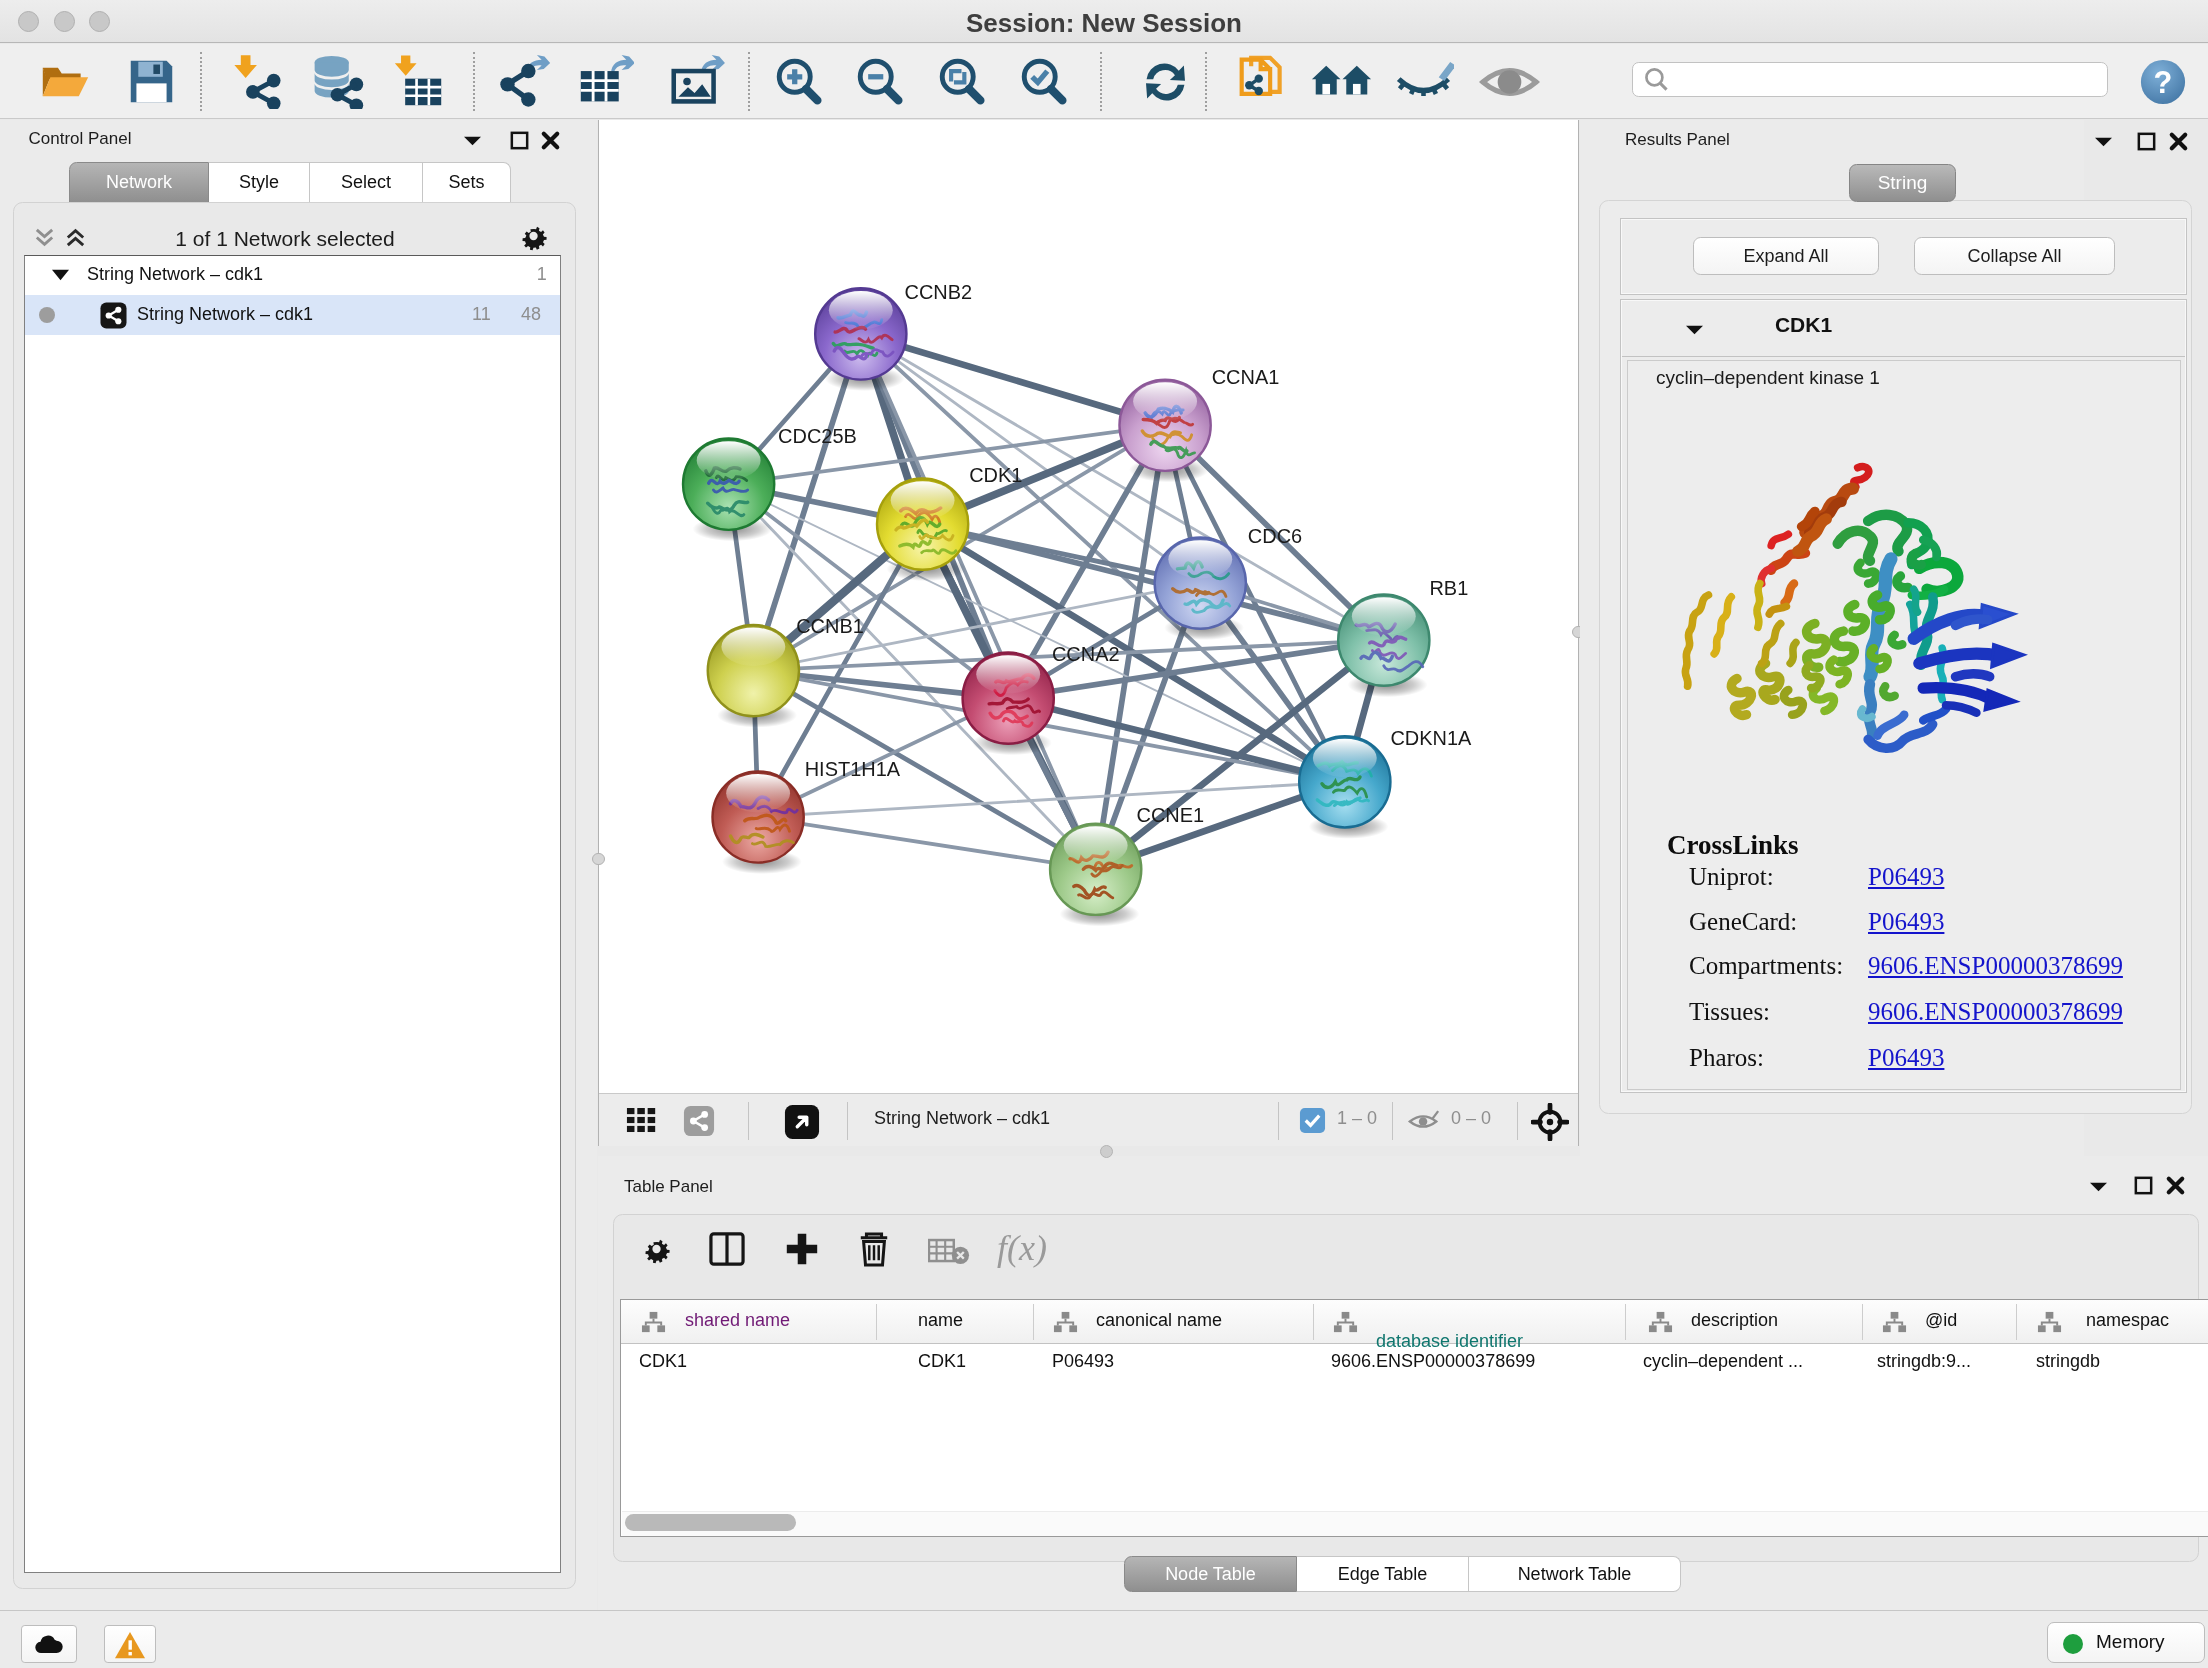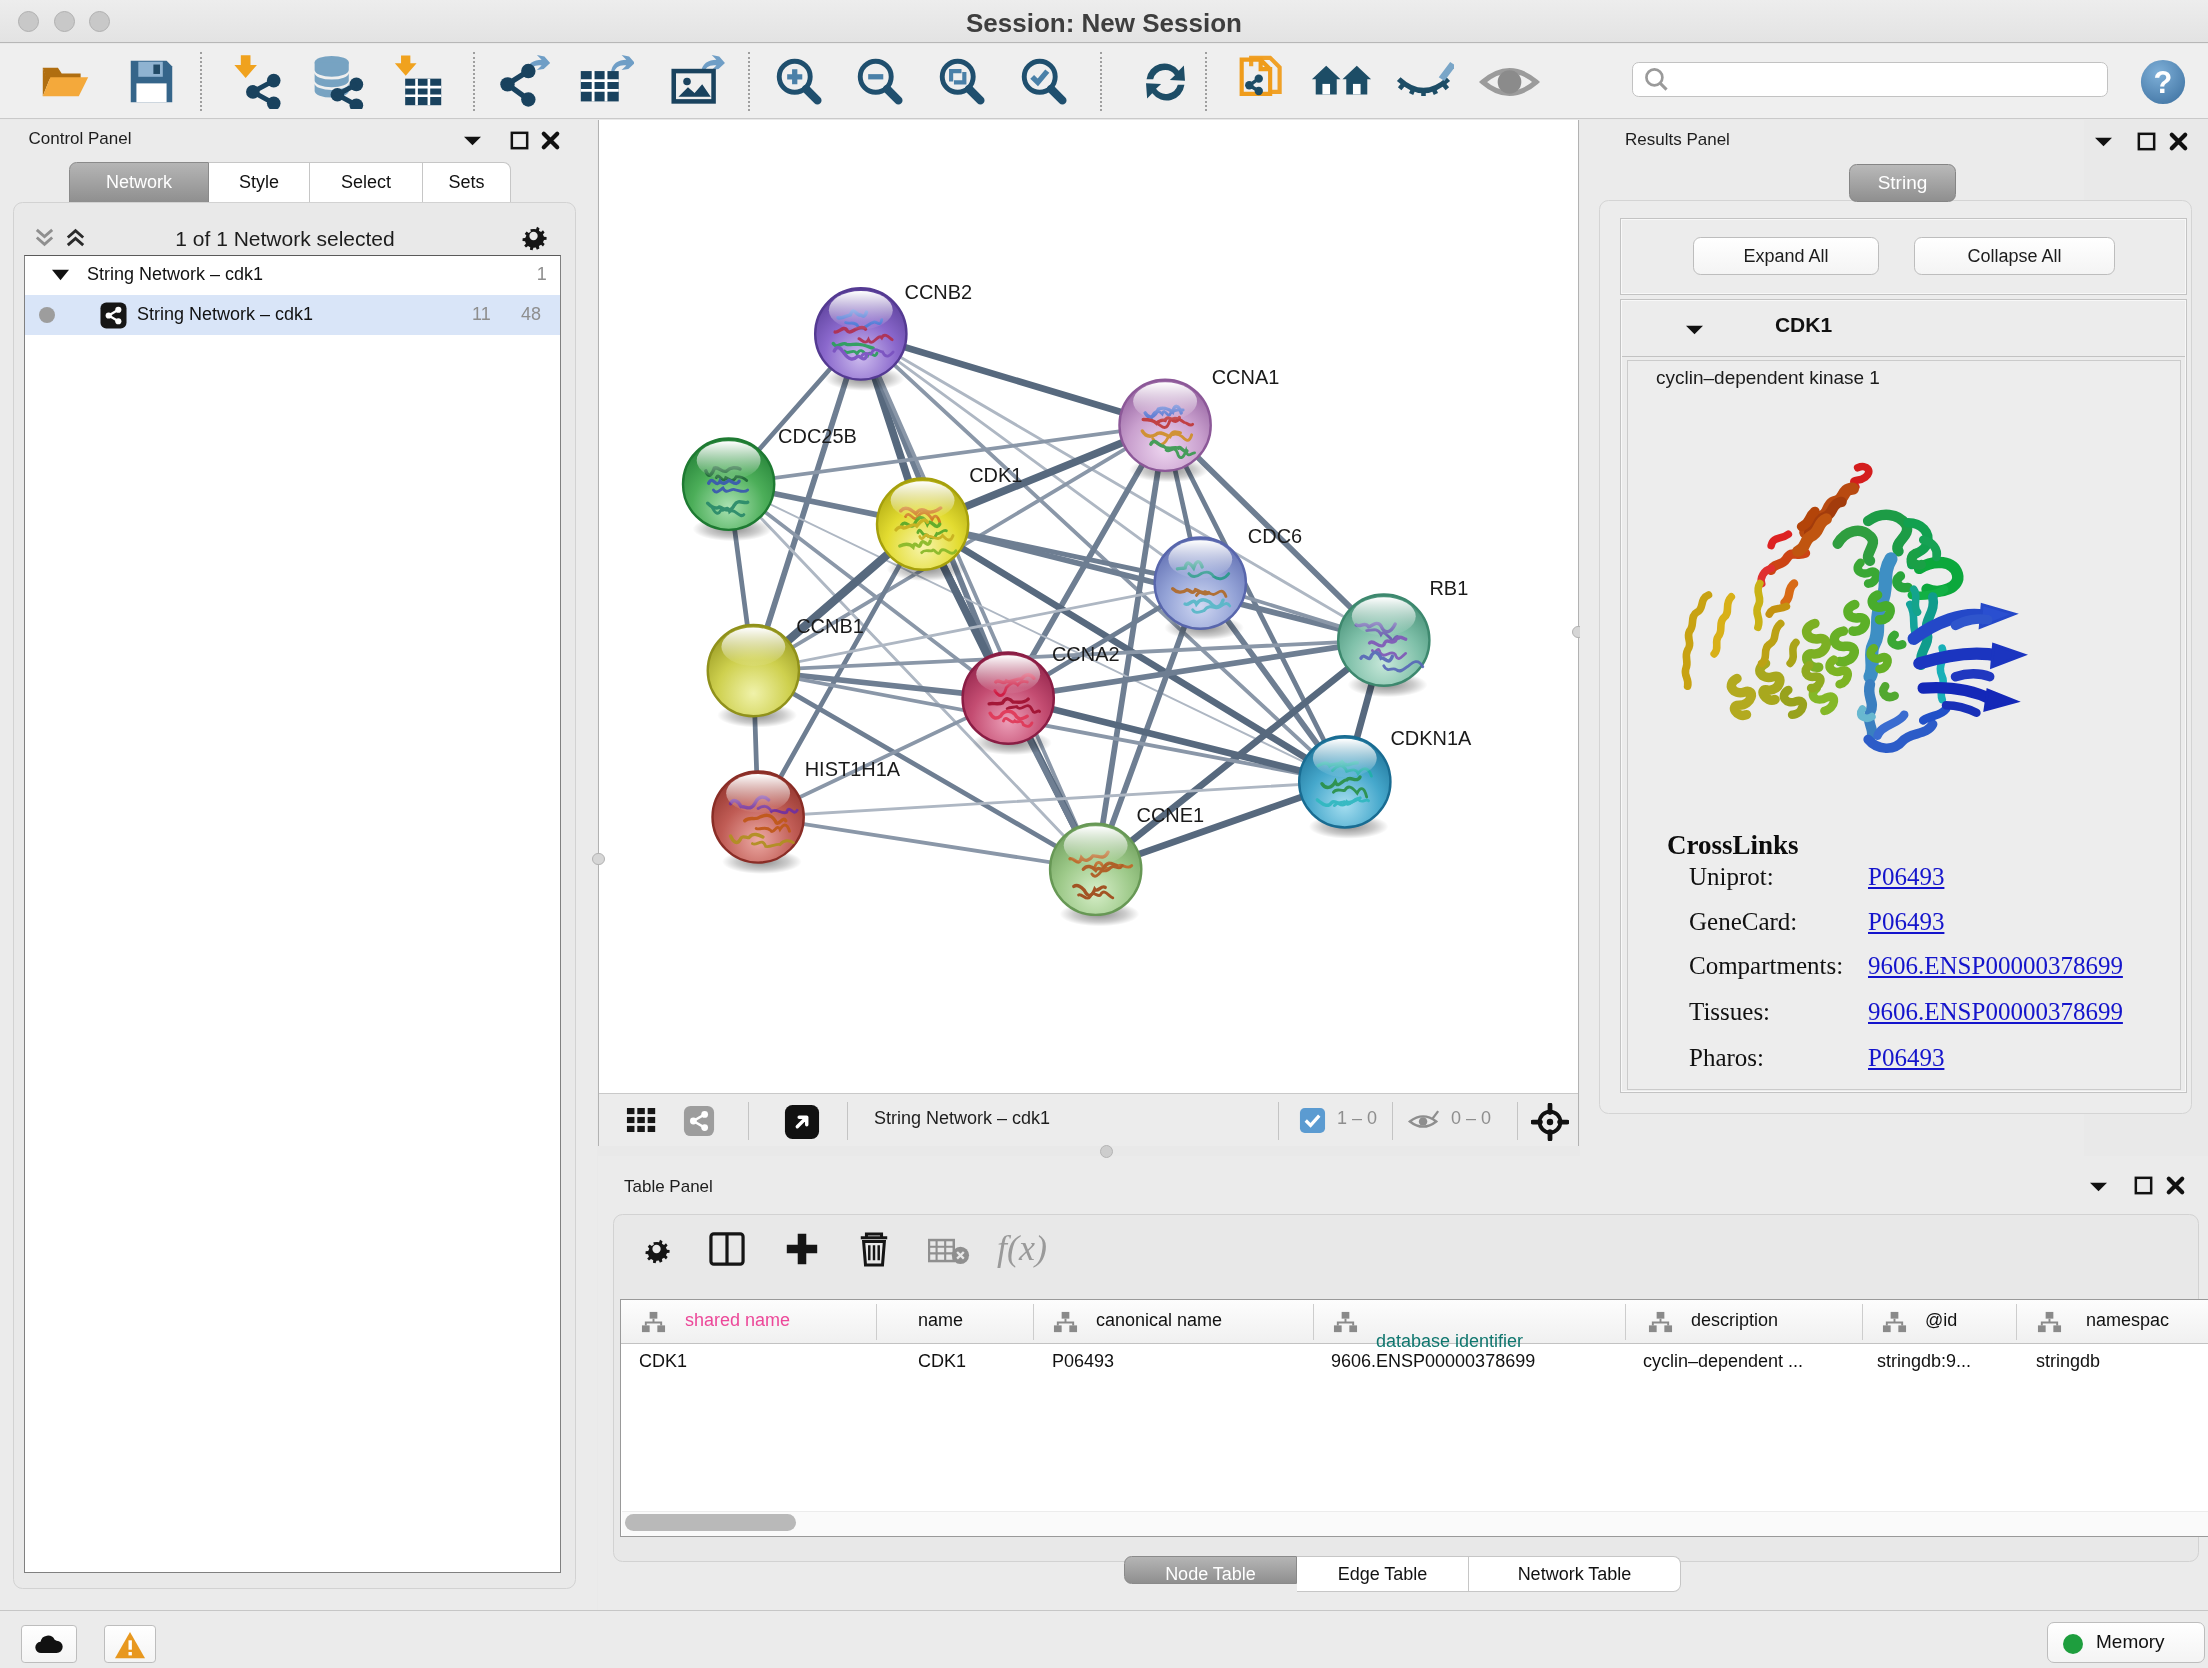--- a/index.html
+++ b/index.html
@@ -811,21 +811,21 @@
     <div style="position:absolute; left:1395px; top:3.8px; height:36px; border-left:1px solid #cdcdcd;"></div>
 
     <svg style="position:absolute; left:19px; top:9.5px;" width="27" height="25" viewBox="0 0 28 26">
         <g fill="#8a8a8a">
           <rect x="10" y="2" width="8" height="7"></rect>
           <rect x="2" y="16" width="8" height="7"></rect>
           <rect x="18" y="16" width="8" height="7"></rect>
           <path d="M14 9 v4 M6 16 v-3 h16 v3" stroke="#8a8a8a" stroke-width="2" fill="none"></path>
         </g>
       </svg>
-    <div style="position:absolute; left:64px; top:9.5px; font-size:18px; color:#ec4899;">shared name</div>
+    <div style="position:absolute; left:64px; top:9.5px; font-size:18px; color:#701a75;">shared name</div>
     <div style="position:absolute; left:297px; top:9.5px; font-size:18px; color:#111;">name</div>
     <svg style="position:absolute; left:431px; top:9.5px;" width="27" height="25" viewBox="0 0 28 26">
         <g fill="#8a8a8a">
           <rect x="10" y="2" width="8" height="7"></rect>
           <rect x="2" y="16" width="8" height="7"></rect>
           <rect x="18" y="16" width="8" height="7"></rect>
           <path d="M14 9 v4 M6 16 v-3 h16 v3" stroke="#8a8a8a" stroke-width="2" fill="none"></path>
         </g>
       </svg>
     <div style="position:absolute; left:475px; top:9.5px; font-size:18px; color:#111;">canonical name</div>
@@ -871,21 +871,21 @@
     <div style="position:absolute; left:431px; top:51px; font-size:18px; color:#111;">P06493</div>
     <div style="position:absolute; left:710px; top:51px; font-size:18px; color:#111;">9606.ENSP00000378699</div>
     <div style="position:absolute; left:1022px; top:51px; font-size:18px; color:#111;">cyclin–dependent ...</div>
     <div style="position:absolute; left:1256px; top:51px; font-size:18px; color:#111;">stringdb:9...</div>
     <div style="position:absolute; left:1415px; top:51px; font-size:18px; color:#111;">stringdb</div>
 
     <div style="position:absolute; left:1px; top:211px; width:1603px; height:25px; background:#fafafa; border-top:1px solid #ececec;"></div>
     <div style="position:absolute; left:3.8px; top:214px; width:171px; height:17px; background:#b9b9b9; border-radius:8.6px;"></div>
   </div>
 
-  <div class="tab tabsel" style="left:526px; top:400px; width:173px; height:28px; line-height:34px; border-radius:7.6px 0 0 7.6px;">Node Table</div>
+  <div class="tab tabsel" style="left:526px; top:400px; width:173px; height:36px; line-height:34px; border-radius:7.6px 0 0 7.6px;">Node Table</div>
   <div class="tab" style="left:699px; top:400px; width:172px; height:36px; line-height:34px; border-left:none;">Edge Table</div>
   <div class="tab" style="left:871px; top:400px; width:212px; height:36px; line-height:34px; border-left:none; border-radius:0 7.6px 7.6px 0;">Network Table</div>
 </div>
 
 <div id="statusbar">
   <div class="btn" style="left:21px; top:14.3px; width:56px; height:38px; border-radius:3.8px;">
     <svg width="34" height="25" viewBox="0 0 36 26" style="margin-top:5.7px;">
       <path d="M10 22 a6 6 0 0 1 -1-12 a8 8 0 0 1 15-2 a6 6 0 0 1 2 1 a5.5 5.5 0 0 1 0 13z" fill="#111"></path>
     </svg>
   </div>

